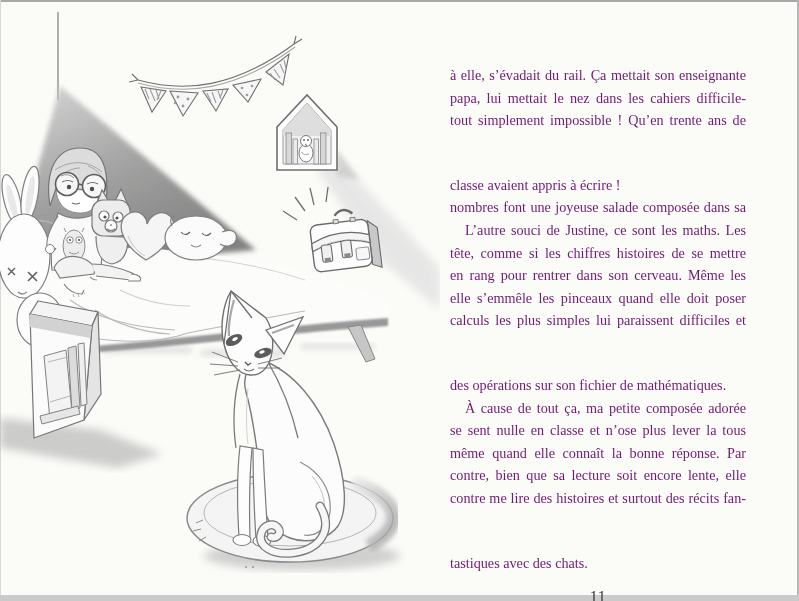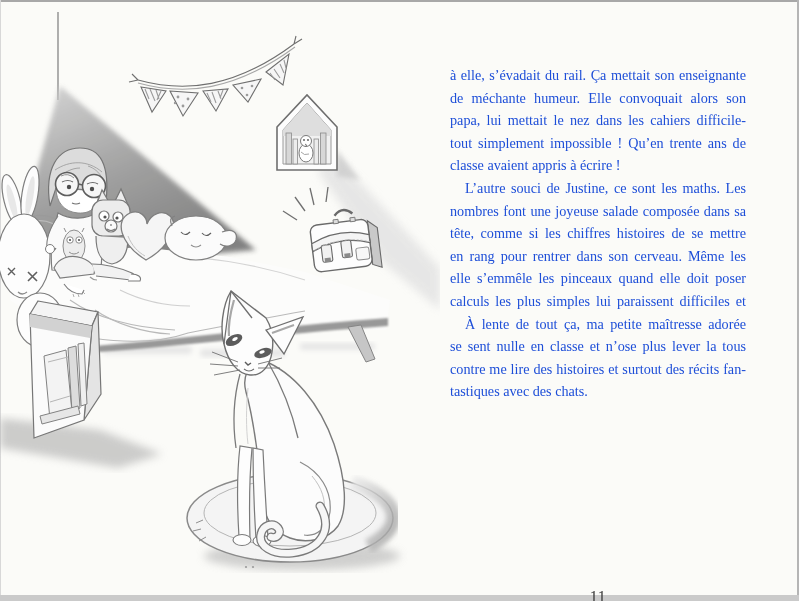--- a/index.html
+++ b/index.html
@@ -12,31 +12,31 @@
   .edge{position:absolute;background:#c9c9c9;}
   .edge.top{left:0;top:0;width:799px;height:2px;background:#a8a8a8;}
   .edge.right{right:0;top:0;width:2px;height:601px;background:#b5b5b5;}
   .edge.bottom{left:0;bottom:0;width:799px;height:6px;background:#cacaca;}
   .edge.left{left:0;top:0;width:1px;height:601px;background:#d8d8d8;}
 
   .illustration{position:absolute;left:0;top:0;width:440px;height:601px;}
 
   .text-column{
     position:absolute;left:450px;top:64px;width:296px;
-    color:#1d4ed8;
+    color:#701a75;
   }
   .text-column .line{
     height:22.6px;line-height:22.6px;
     font-size:14.2px;
     text-align:justify;
     text-align-last:justify;
     white-space:normal;
     overflow:visible;
   }
-  .text-column .line.last{text-align-last:left;}
+  .text-column .line.last{text-align-last:left;margin-top:42px;}
   .text-column .line.indent{text-indent:15px;}
 
   .folio{
     position:absolute;left:450px;top:590px;width:296px;height:14px;
     line-height:14px;text-align:center;font-size:16px;color:#3c3c3c;
     letter-spacing:.5px;
   }
 </style>
 </head>
 <body>
@@ -315,28 +315,30 @@
   </g>
 
   <g fill="#9b9b9b">
     <circle cx="246" cy="567" r="1.1"></circle>
     <circle cx="253" cy="567" r="1.1"></circle>
   </g>
 </svg>
 
 <div class="text-column">
     <div class="line">à elle, s’évadait du rail. Ça mettait son enseignante</div>
-    <div class="line">de méchante humeur. Elle convoquait alors son</div>
     <div class="line">papa, lui mettait le nez dans les cahiers difficile-</div>
     <div class="line">tout simplement impossible ! Qu’en trente ans de</div>
     <div class="line last">classe avaient appris à écrire !</div>
+    <div class="line">nombres font une joyeuse salade composée dans sa</div>
     <div class="line indent">L’autre souci de Justine, ce sont les maths. Les</div>
-    <div class="line">nombres font une joyeuse salade composée dans sa</div>
     <div class="line">tête, comme si les chiffres histoires de se mettre</div>
     <div class="line">en rang pour rentrer dans son cerveau. Même les</div>
     <div class="line">elle s’emmêle les pinceaux quand elle doit poser</div>
     <div class="line">calculs les plus simples lui paraissent difficiles et</div>
-    <div class="line indent">À lente de tout ça, ma petite maîtresse adorée</div>
+    <div class="line last">des opérations sur son fichier de mathématiques.</div>
+    <div class="line indent">À cause de tout ça, ma petite composée adorée</div>
     <div class="line">se sent nulle en classe et n’ose plus lever la tous</div>
+    <div class="line">même quand elle connaît la bonne réponse. Par</div>
+    <div class="line">contre, bien que sa lecture soit encore lente, elle</div>
     <div class="line">contre me lire des histoires et surtout des récits fan-</div>
     <div class="line last">tastiques avec des chats.</div>
   </div>
 <div class="folio">11</div>
 
 </body></html>

